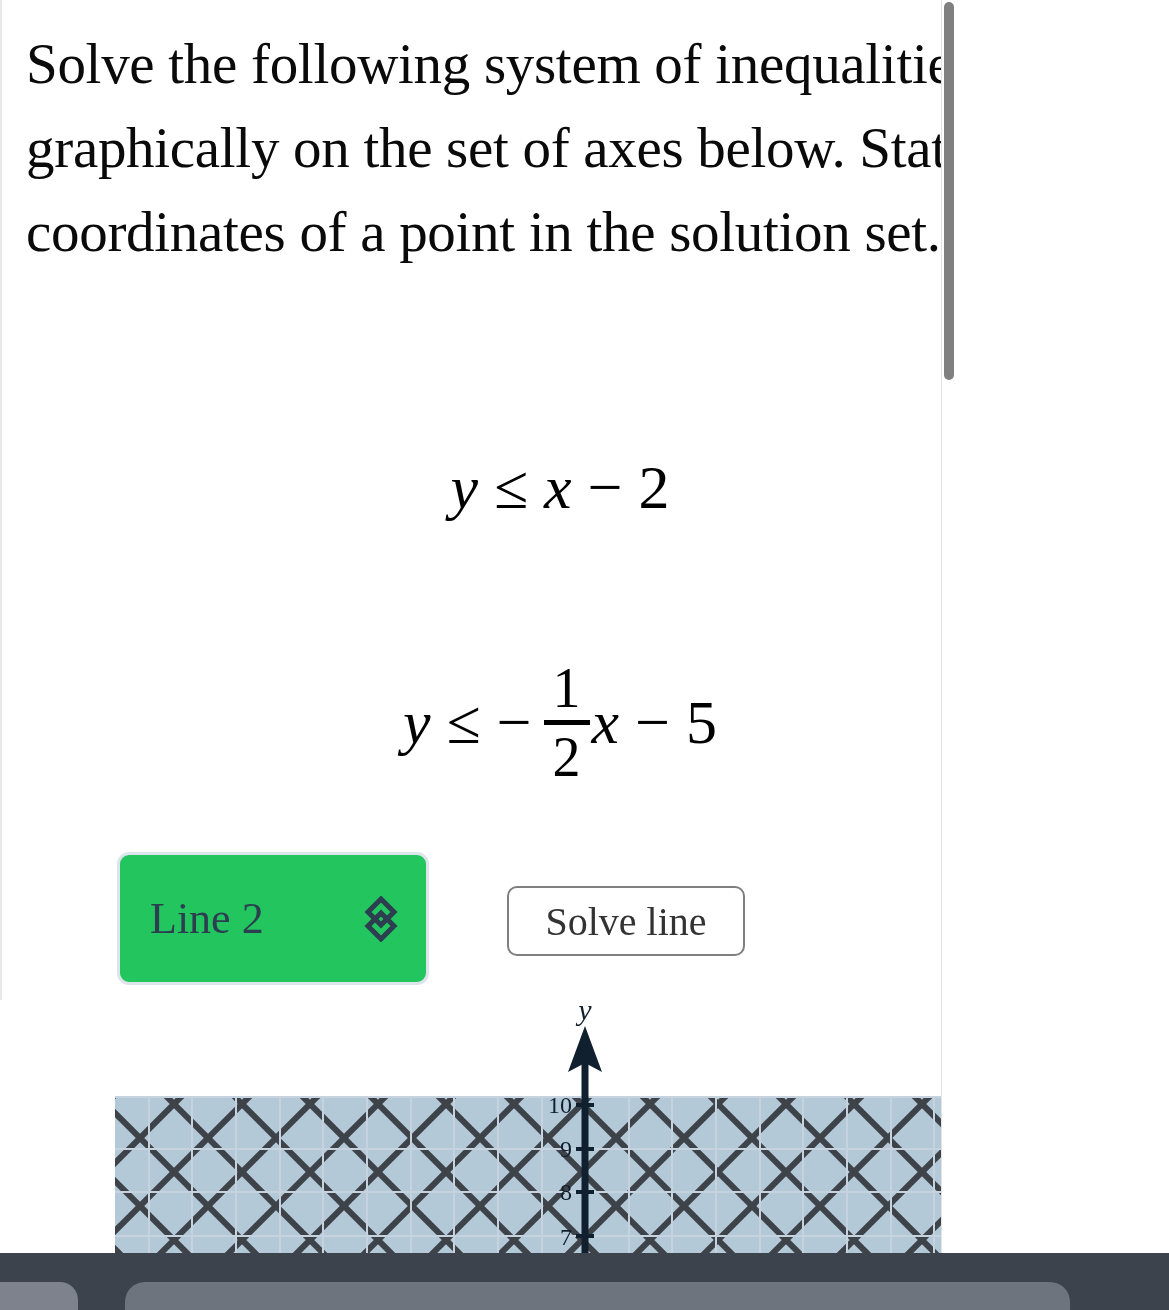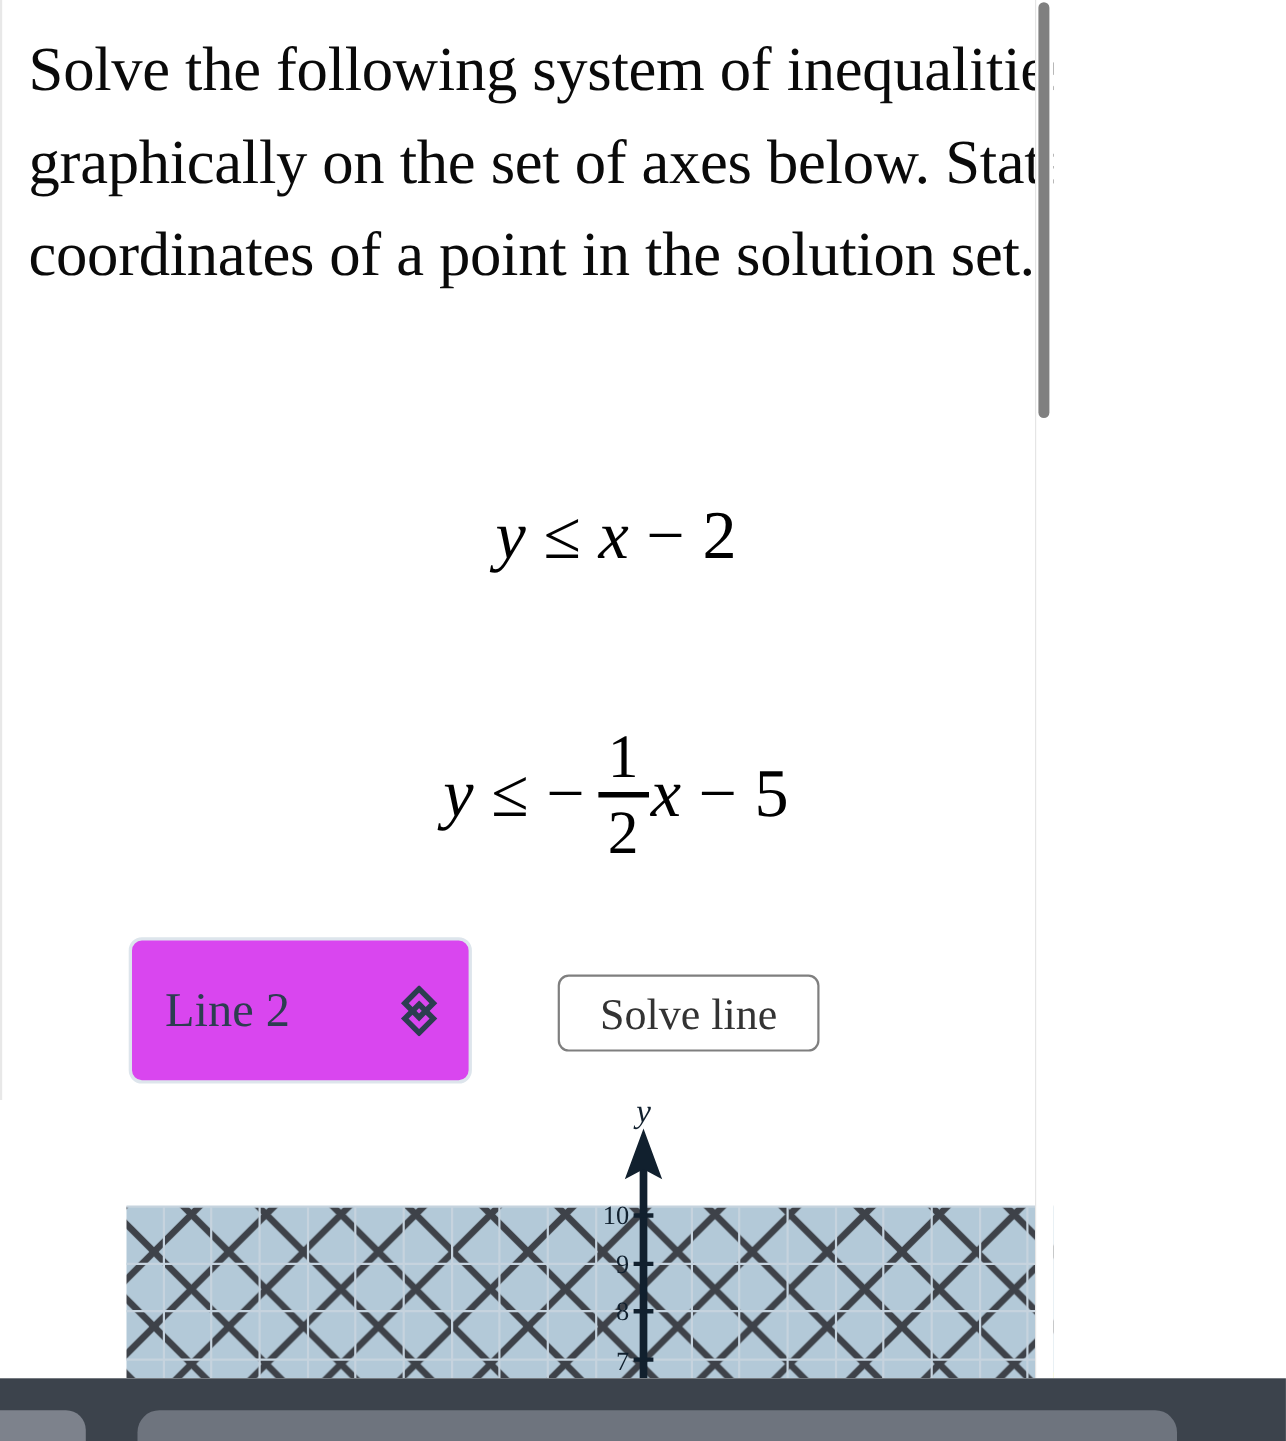--- a/index.html
+++ b/index.html
@@ -117,21 +117,21 @@
   }
   #line-select {
     position: absolute;
     left: 117px;
     top: 0px;
     width: 312px;
     height: 133px;
     box-sizing: border-box;
     border: 3px solid #dde5ec;
     border-radius: 12px;
-    background: #d946ef;
+    background: #22c55e;
     display: flex;
     align-items: center;
     justify-content: space-between;
     padding: 0 28px 0 30px;
   }
   #line-select .label {
     font-size: 44px;
     color: #2c3e50;
     font-family: "Liberation Serif", serif;
   }

